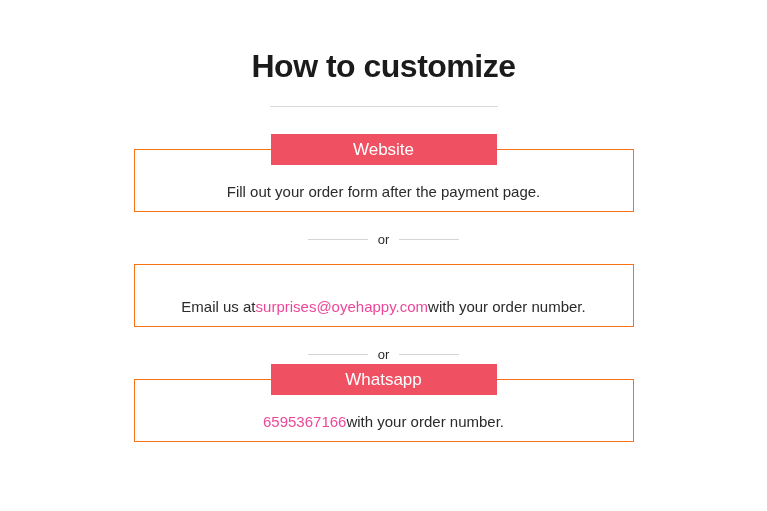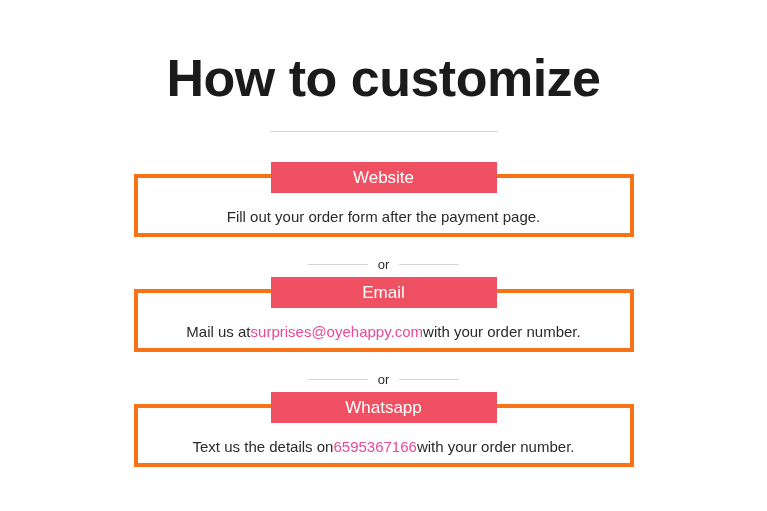--- a/index.html
+++ b/index.html
@@ -18,21 +18,21 @@
   .page {
     width: 767px;
     height: 511px;
     position: relative;
     box-sizing: border-box;
     padding: 0;
   }
 
   .title {
     text-align: center;
-    font-size: 52px;
+    font-size: 32px;
     font-weight: bold;
     letter-spacing: -0.5px;
     color: #1b1b1b;
     margin: 0;
     padding-top: 46px;
     line-height: 1.25;
   }
 
   .title-rule {
     width: 228px;
@@ -42,21 +42,21 @@
   }
 
   .blocks {
     width: 500px;
     margin: 0 auto;
     padding-top: 26px;
   }
 
   .card {
     position: relative;
-    border: 4px solid #f97316;
+    border: 1px solid #f97316;
     box-sizing: border-box;
     height: 63px;
     margin-top: 16px;
   }
 
   .card-label {
     position: absolute;
     top: -16px;
     left: 50%;
     transform: translateX(-50%);
@@ -125,37 +125,35 @@
       </div>
     </div>
 
     <div class="or-row">
       <span class="or-line"></span>
       <span class="or-text">or</span>
       <span class="or-line"></span>
     </div>
 
     <div class="card">
-      <div class="card-label">Email</div>
       <div class="card-text">
-        <span>Mail us at </span>
+        <span>Email us at </span>
           <span class="accent">surprises@oyehappy.com</span>
           <span> with your order number.</span>
       </div>
     </div>
 
     <div class="or-row">
       <span class="or-line"></span>
       <span class="or-text">or</span>
       <span class="or-line"></span>
     </div>
 
     <div class="card">
       <div class="card-label">Whatsapp</div>
       <div class="card-text">
-        <span>Text us the details on </span>
           <span class="accent">6595367166</span>
           <span> with your order number.</span>
       </div>
     </div>
 
   </div>
 </div>
 
 </body></html>

